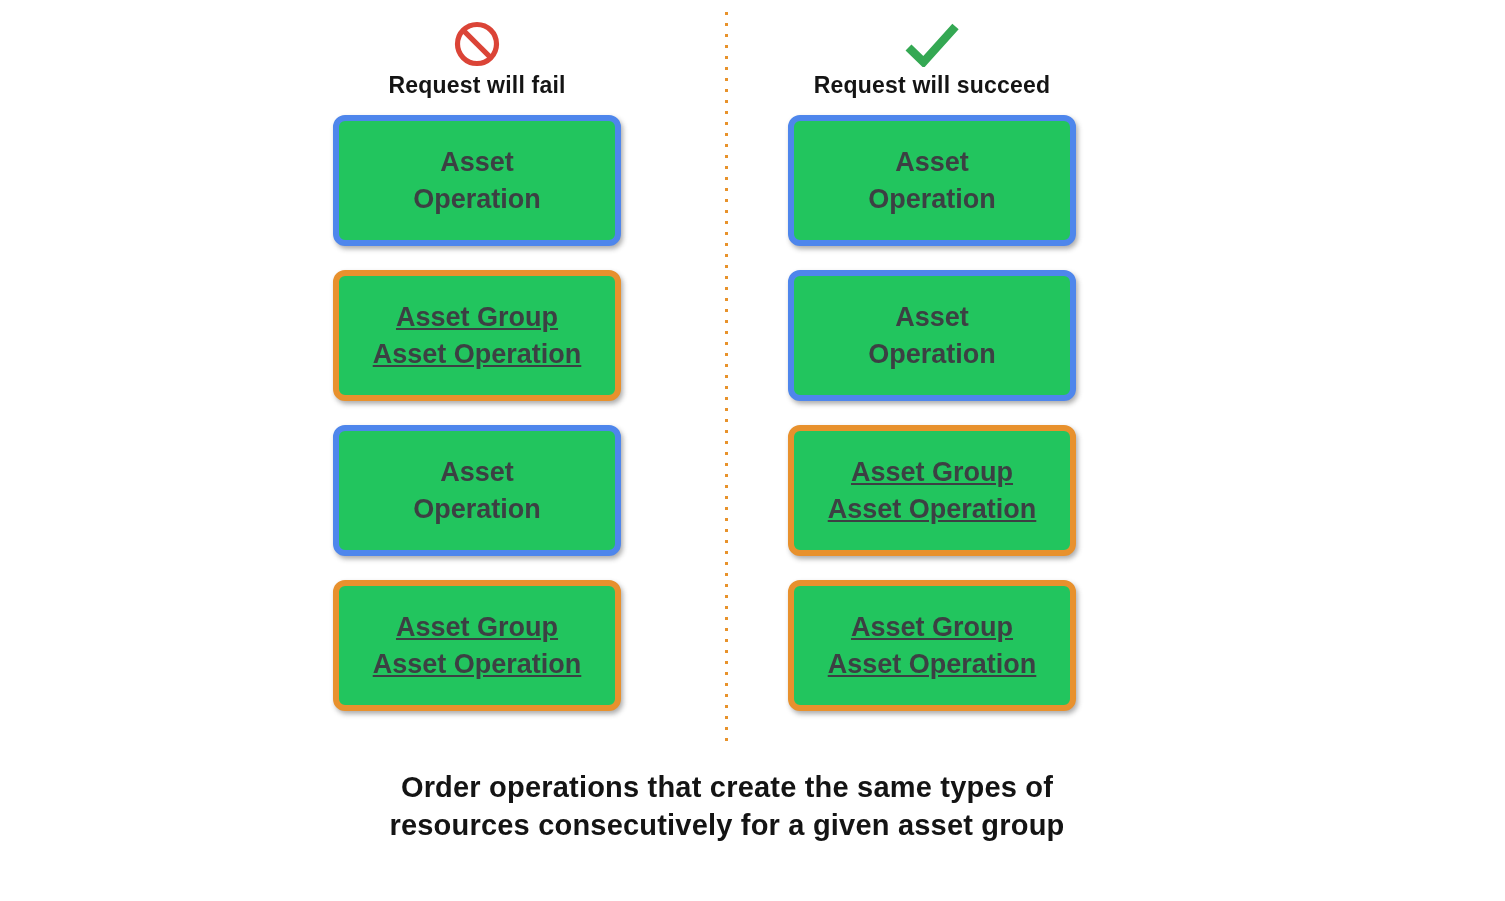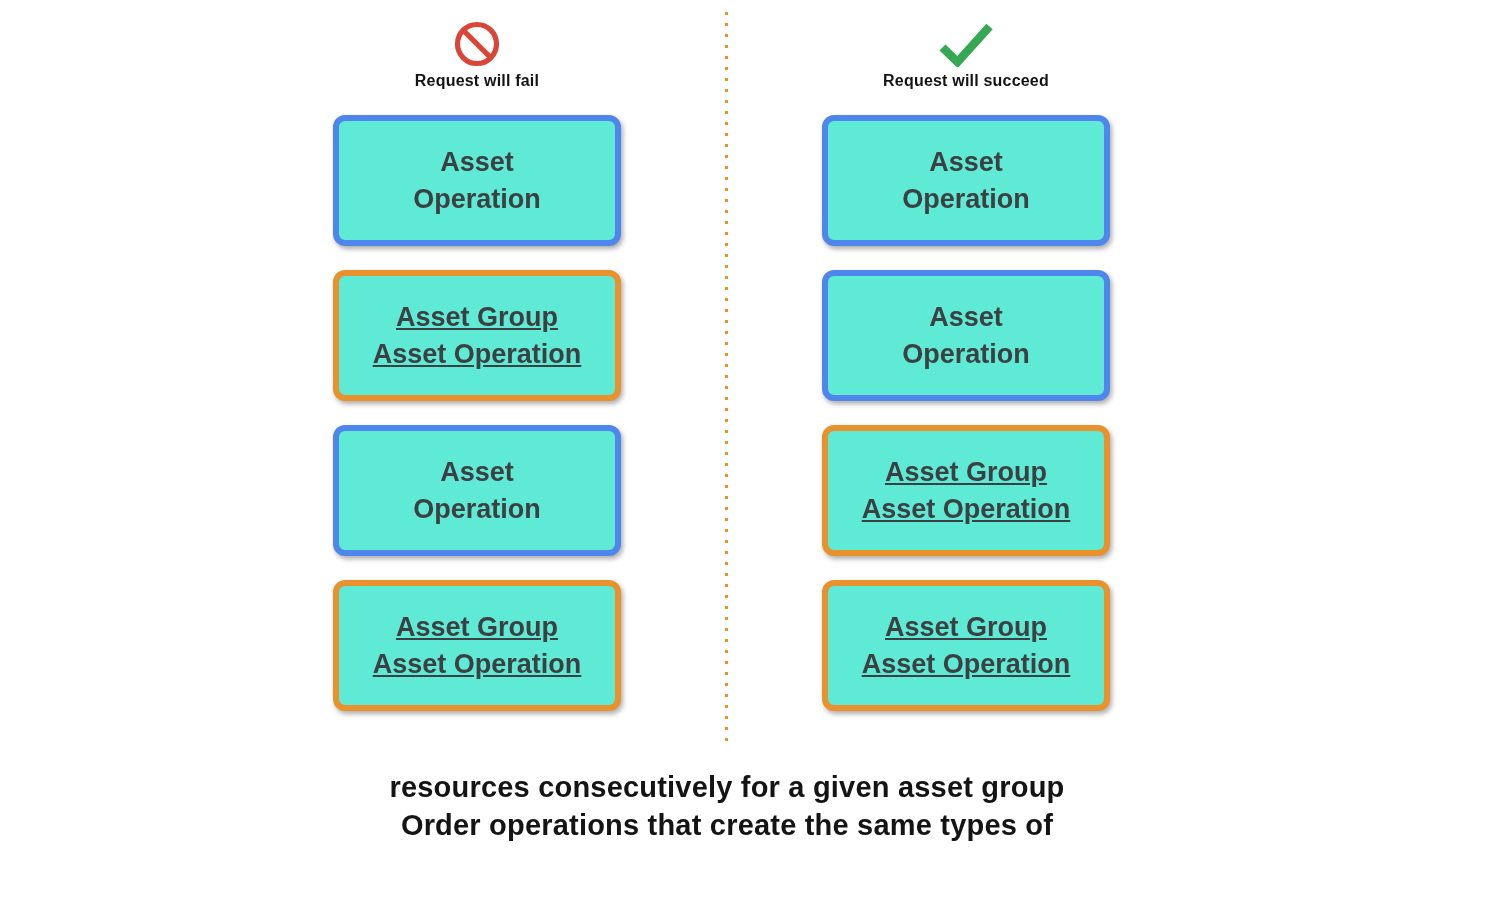--- a/index.html
+++ b/index.html
@@ -5,34 +5,34 @@
   * { margin: 0; padding: 0; box-sizing: border-box; }
   html, body { background: #ffffff; }
   body {
     font-family: "Liberation Sans", "DejaVu Sans", sans-serif;
     width: 1505px; height: 901px; position: relative; overflow: hidden;
   }
   .canvas { position: absolute; inset: 0; background: #ffffff; }
 
   .column { position: absolute; top: 0; width: 288px; display: flex; flex-direction: column; align-items: center; }
   .column-fail    { left: 333px; }
-  .column-succeed { left: 822px; }
+  .column-succeed { left: 788px; }
 
   .icon-wrap { height: 48px; margin-top: 20px; display: flex; align-items: center; justify-content: center; }
 
   .col-title {
     margin-top: 4px; height: 28px;
-    font-size: 16px; font-weight: bold; color: #141414;
+    font-size: 23px; font-weight: bold; color: #141414;
     letter-spacing: 0.2px; white-space: nowrap;
   }
 
   .op-box {
     width: 288px; height: 131px; margin-top: 24px;
     border-radius: 12px; border: 6px solid #888;
-    background: #5eead4;
+    background: #22c55e;
     box-shadow: 2px 3px 5px rgba(40,40,40,0.38);
     display: flex; flex-direction: column; justify-content: center; align-items: center;
     font-size: 27px; font-weight: bold; color: #3c4043;
     line-height: 37px; text-align: center;
   }
   .op-box.first { margin-top: 15px; }
   .op-box.blue   { border-color: #4e86ec; }
   .op-box.orange { border-color: #e8912d; text-decoration: underline; }
 
   .divider {
@@ -100,17 +100,17 @@
       <span>Asset Group</span>
       <span>Asset Operation</span>
     </div>
     <div class="op-box orange">
       <span>Asset Group</span>
       <span>Asset Operation</span>
     </div>
   </div>
 
   <div class="caption">
+    <div>Order operations that create the same types of</div>
     <div>resources consecutively for a given asset group</div>
-    <div>Order operations that create the same types of</div>
   </div>
 
 </div>
 
 </body></html>

